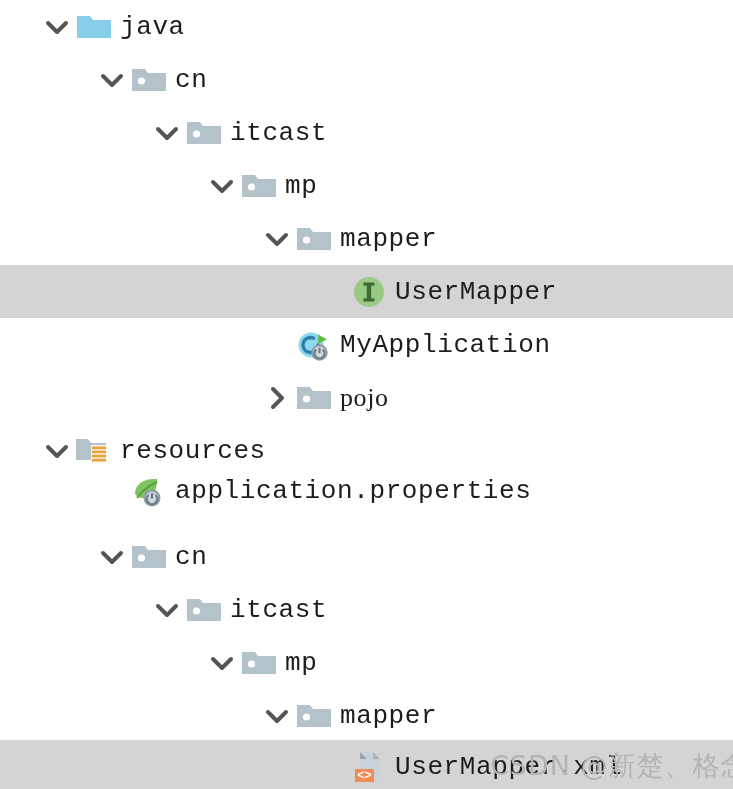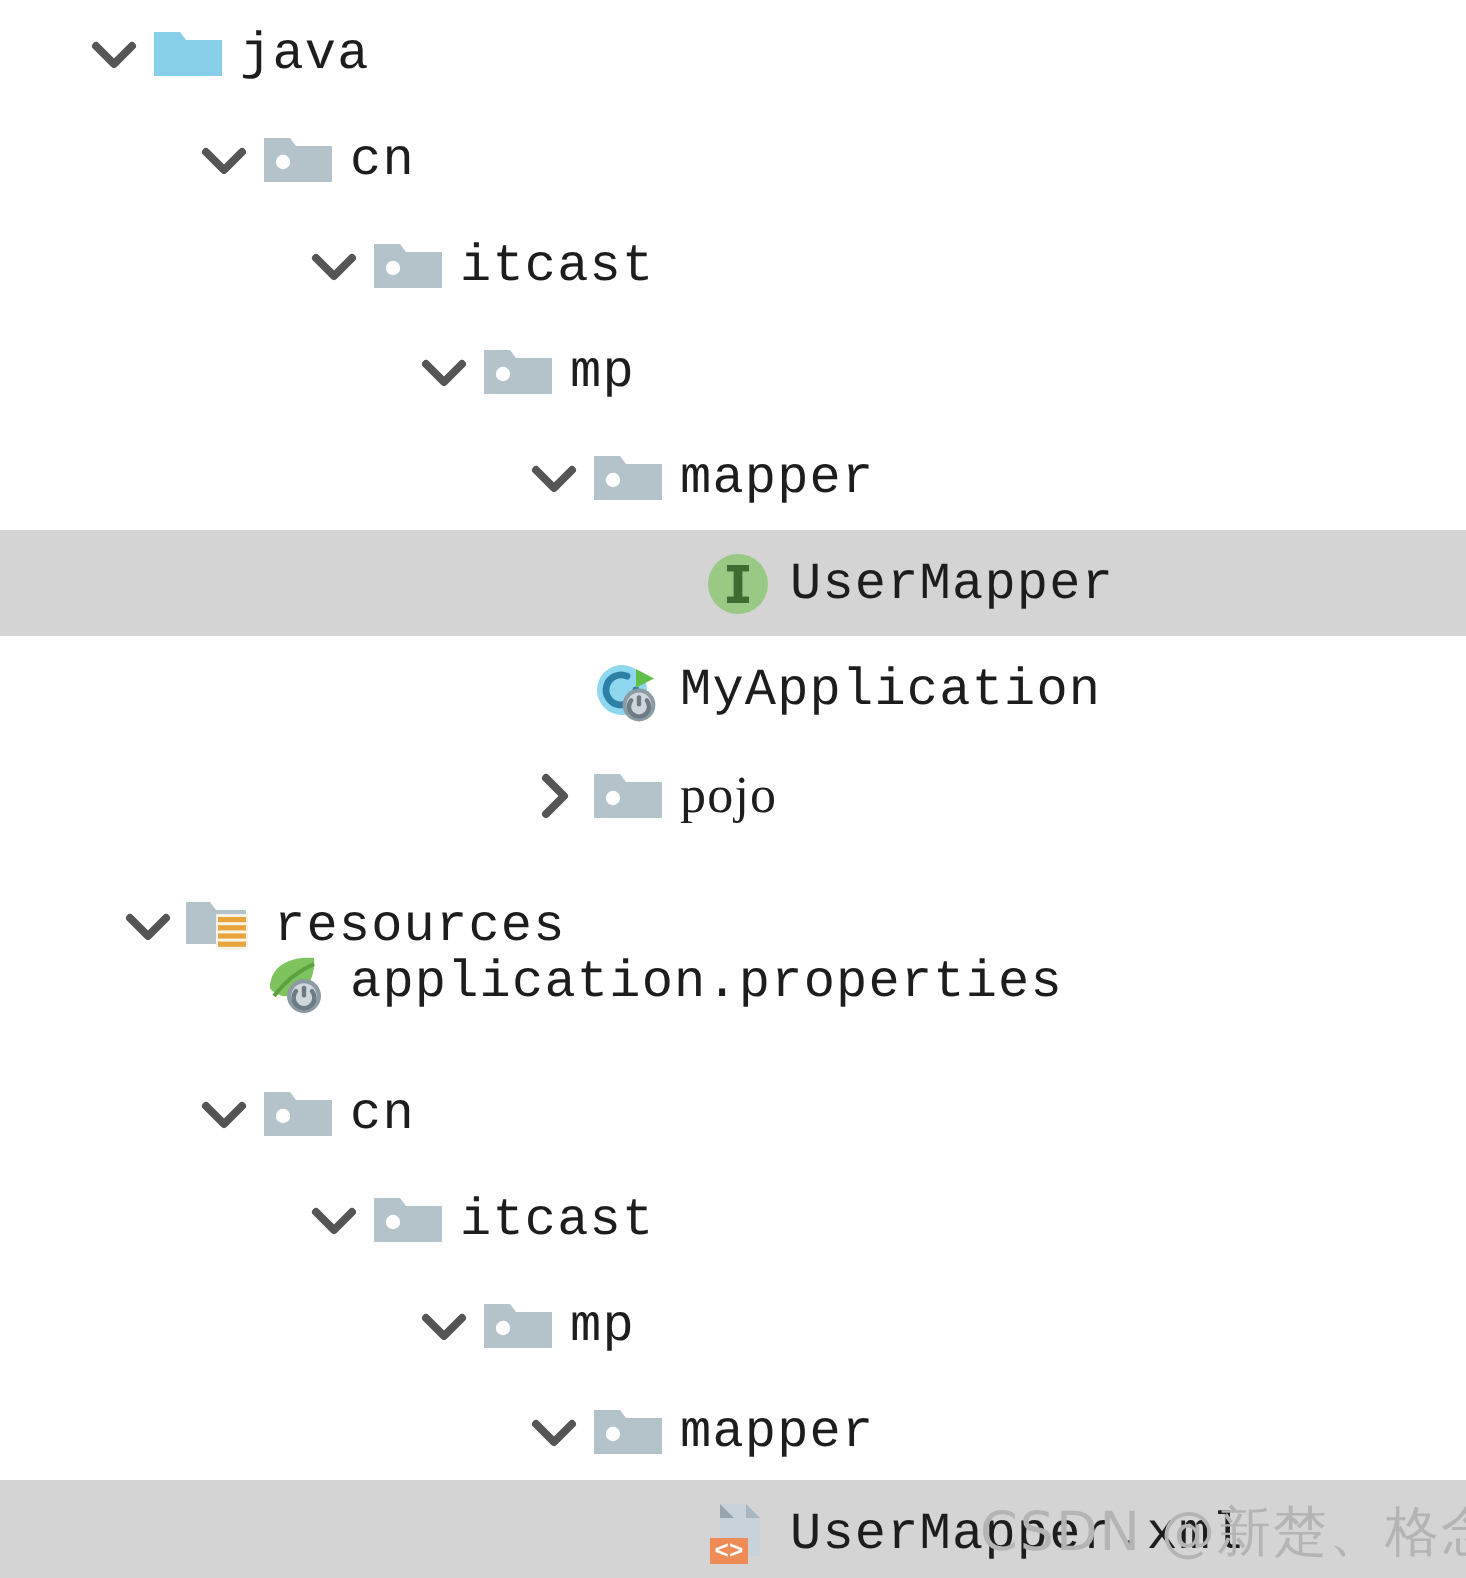--- a/index.html
+++ b/index.html
@@ -193,21 +193,21 @@
         </svg>
       </span>
       <span class="icon">
         <svg width="40" height="40" viewBox="0 0 40 40">
           <path d="M3 9 h13 l3 4 h18 v18 h-34 z" fill="#b4c2ca"></path>
           <circle cx="12.5" cy="21" r="3.6" fill="#ffffff"></circle>
         </svg>
       </span>
       <span class="label">pojo</span>
     </div>
-    <div class="row" style="top: 436px; padding-left: 17px;">
+    <div class="row" style="top: 424px;">
       <span class="indent" style="width: 40px;"></span>
       <span class="chev">
         <svg width="34" height="34" viewBox="0 0 34 34">
           <path d="M8 13 L17 22 L26 13" fill="none" stroke="#555555" stroke-width="4" stroke-linecap="round" stroke-linejoin="round"></path>
         </svg>
       </span>
       <span class="icon">
         <svg width="40" height="40" viewBox="0 0 40 40">
           <path d="M2 8 h12 l3 4 h15 v17 h-30 z" fill="#b4c2ca"></path>
           <rect x="17" y="14" width="16" height="18" fill="#f7f3e6"></rect>

